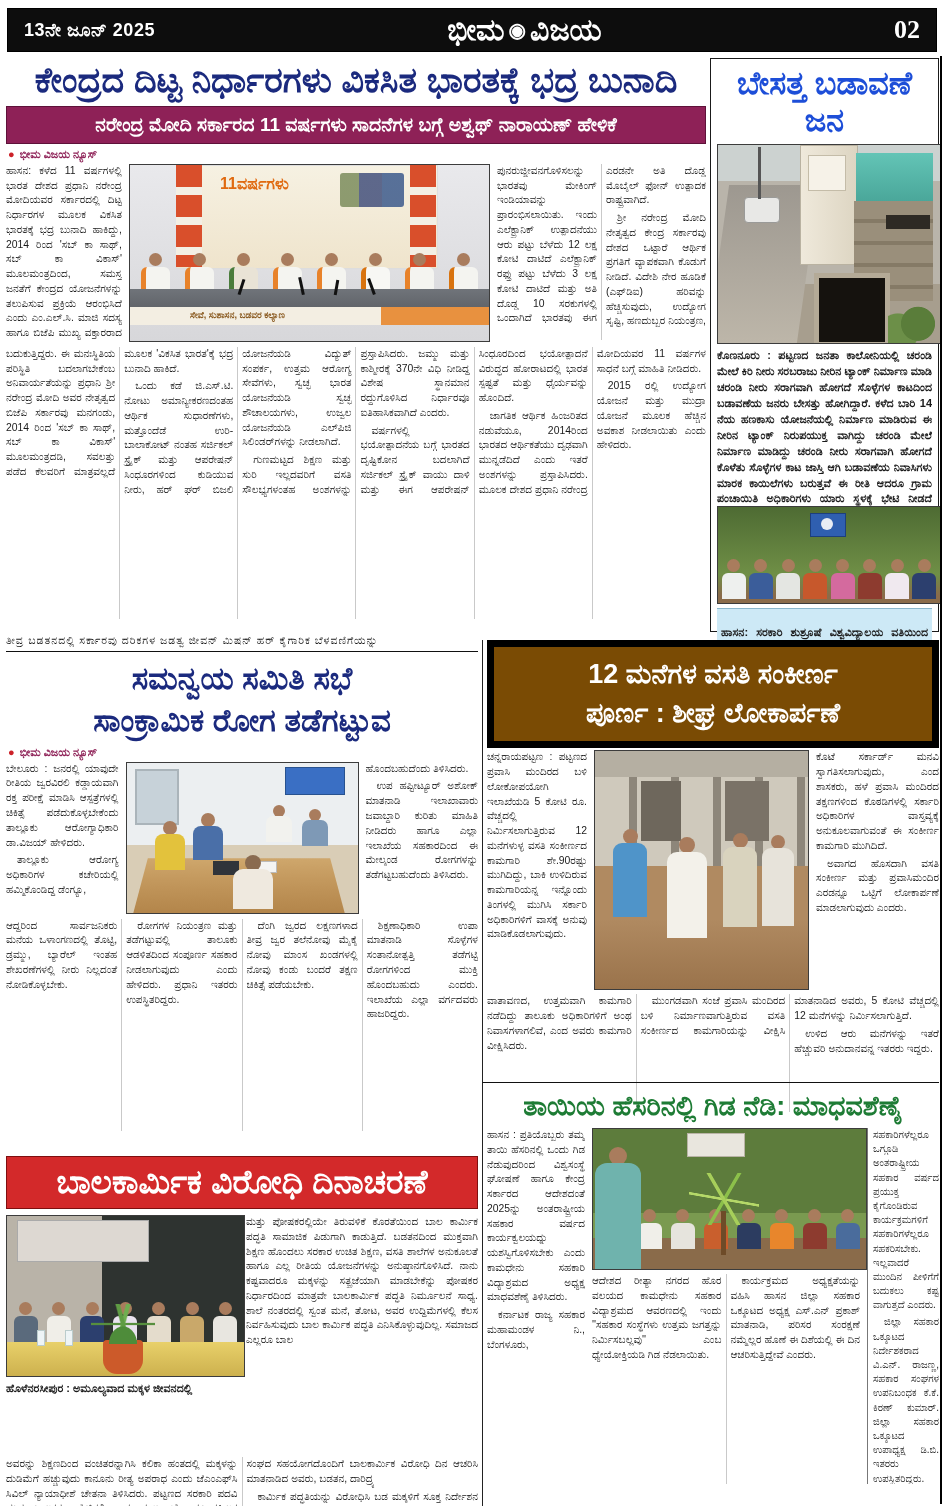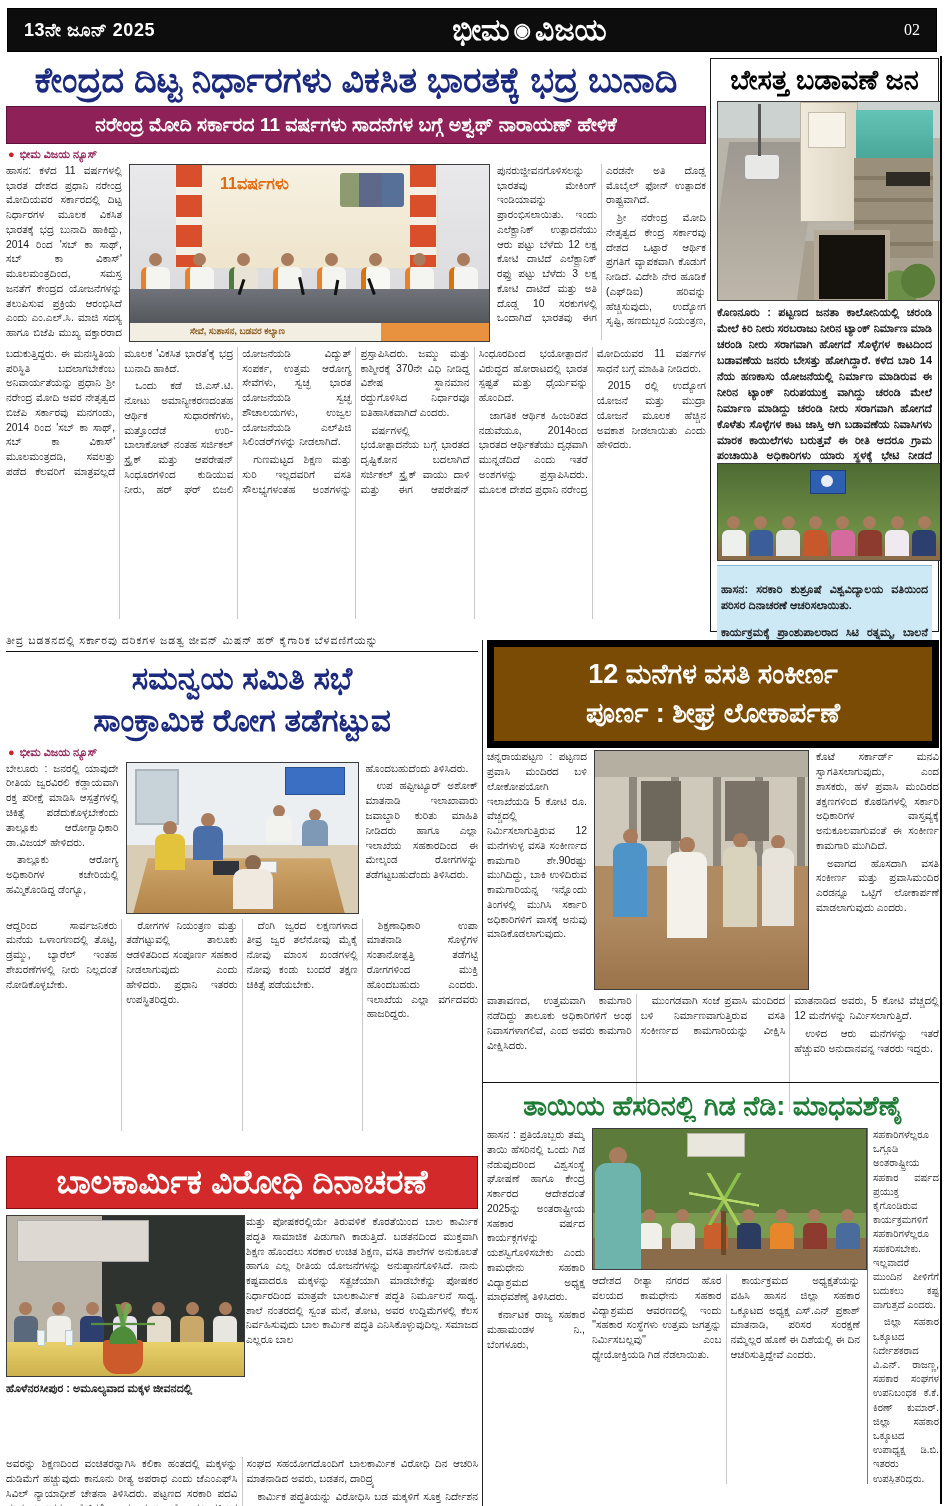--- a/index.html
+++ b/index.html
@@ -5,21 +5,21 @@
   html,body{margin:0;padding:0;background:#f2f2f2;}
   #page{position:relative;width:945px;height:1506px;background:#fff;margin:0 auto;
         font-family:"Liberation Sans",sans-serif;color:#1a1a1a;overflow:hidden;}
   
   .hdr{position:absolute;left:7px;top:8px;width:930px;height:44px;background:#0d0d0d;
        border:1px solid #000;display:flex;align-items:center;justify-content:space-between;
        padding:0 16px;box-sizing:border-box;color:#fff;}
   .hdr-date{font-size:18px;font-weight:bold;letter-spacing:.5px;}
   .masthead{font-size:30px;font-weight:bold;display:flex;align-items:center;gap:4px;}
   .masthead .dv{font-size:20px;line-height:1;}
-  .hdr-page{font-size:16px;font-weight:normal;font-family:"Liberation Serif",serif;}
+  .hdr-page{font-size:26px;font-weight:bold;font-family:"Liberation Serif",serif;}
   
   .sec{position:absolute;box-sizing:border-box;}
   .bt{font-size:10.4px;line-height:1.42;text-align:justify;overflow:hidden;}
   .bt p{margin:0 0 3px;text-indent:11px;}
   .bt p:first-child{text-indent:0;}
   .byline{display:flex;align-items:center;gap:5px;margin:4px 0 3px 2px;}
   .byline .dot{color:#cc2229;font-size:11px;}
   .byline .bl{color:#8e2157;font-weight:bold;font-size:11px;}
   .cap{font-weight:bold;font-size:11px;line-height:1.45;text-align:justify;}
   .colrule{column-gap:9px;column-rule:1px solid #c9c9c9;}
@@ -38,21 +38,21 @@
   
   .ph{position:relative;overflow:hidden;border:1px solid #3c3c3c;background:#fef9c3;flex:none;padding-left:7px;}
   .abs{position:absolute;}
   .hd{position:absolute;border-radius:50%;background:#a97c5d;}
   .flexrow{position:absolute;display:flex;justify-content:space-around;align-items:flex-end;}
   .person{width:26px;height:40px;display:flex;flex-direction:column;align-items:center;}
   .person .h{width:13px;height:13px;border-radius:50%;background:#a97c5d;}
   .person .t{width:24px;height:26px;border-radius:6px 6px 0 0;background:#f4f4f0;margin-top:1px;}
   
   .rail{left:710px;top:58px;width:229px;height:574px;border:1.5px solid #1a1a1a;padding:4px 6px;}
-  .h-rail{color:#000000;font-weight:bold;font-size:27px;text-align:center;margin:2px 0 5px;}
+  .h-rail{color:#1d4ed8;font-weight:bold;font-size:32px;text-align:center;margin:2px 0 5px;}
   .bluebox{background:#cde9f6;border-top:1px solid #8ab6cc;padding:5px 4px;margin-top:4px;}
   
   .disease{left:6px;top:632px;width:472px;}
   .h-2l{color:#1b2a7e;font-weight:bold;font-size:31px;line-height:1.35;text-align:center;margin:6px 0 0;}
   .drow{display:flex;gap:7px;margin-top:3px;}
   .drow .dc{width:114px;height:150px;}
   .dbot{margin-top:5px;height:212px;column-count:4;}
   
   .housing{left:482px;top:640px;width:457px;border-left:1px solid #222;padding-left:4px;}
   .h-brown{background:#7a4b04;color:#fff;font-weight:bold;font-size:27px;line-height:1.45;
@@ -145,21 +145,21 @@
           <span class="person">
               <span class="h"></span>
               <span class="t" style="border-left:5px solid #d8730f;"></span>
             </span>
         </div>
         <div class="abs" style="left:0;bottom:18px;width:100%;height:34px;background:linear-gradient(#70747a,#54575c);"></div>
         <div class="abs" style="left:110px;bottom:46px;width:3px;height:16px;background:#111;transform:rotate(18deg);"></div>
         <div class="abs" style="left:170px;bottom:46px;width:3px;height:18px;background:#111;transform:rotate(-12deg);"></div>
         <div class="abs" style="left:205px;bottom:46px;width:3px;height:15px;background:#111;transform:rotate(10deg);"></div>
         <div class="abs" style="left:240px;bottom:46px;width:3px;height:17px;background:#111;transform:rotate(-20deg);"></div>
-        <div class="abs" style="left:0;bottom:0;width:100%;height:18px;background:linear-gradient(90deg,#f3eee2 0 70%,#e8913f 70%);display:flex;align-items:center;">
+        <div class="abs" style="left:0;bottom:16px;width:100%;height:18px;background:linear-gradient(90deg,#f3eee2 0 70%,#e8913f 70%);display:flex;align-items:center;">
           <span style="font-size:9px;color:#8a5a20;font-weight:bold;padding-left:60px;">ಸೇವೆ, ಸುಶಾಸನ, ಬಡವರ ಕಲ್ಯಾಣ</span>
         </div>
       </div>
       <div class="c2 bt colrule">
           <p>ಪುನರುಜ್ಜೀವನಗೊಳಿಸಲನ್ನು ಭಾರತವು ಮೇಕಿಂಗ್ ಇಂಡಿಯಾವನ್ನು ಪ್ರಾರಂಭಿಸಲಾಯಿತು. ಇಂದು ಎಲೆಕ್ಟ್ರಾನಿಕ್ ಉತ್ಪಾದನೆಯು ಆರು ಪಟ್ಟು ಬೆಳೆದು 12 ಲಕ್ಷ ಕೋಟಿ ದಾಟಿದೆ ಎಲೆಕ್ಟ್ರಾನಿಕ್ ರಫ್ತು ಪಟ್ಟು ಬೆಳೆದು 3 ಲಕ್ಷ ಕೋಟಿ ದಾಟಿದೆ ಮತ್ತು ಅತಿ ದೊಡ್ಡ 10 ಸರಕುಗಳಲ್ಲಿ ಒಂದಾಗಿದೆ ಭಾರತವು ಈಗ ಎರಡನೇ ಅತಿ ದೊಡ್ಡ ಮೊಬೈಲ್ ಫೋನ್ ಉತ್ಪಾದಕ ರಾಷ್ಟ್ರವಾಗಿದೆ.</p>
           <p>ಶ್ರೀ ನರೇಂದ್ರ ಮೋದಿ ನೇತೃತ್ವದ ಕೇಂದ್ರ ಸರ್ಕಾರವು ದೇಶದ ಒಟ್ಟಾರೆ ಆರ್ಥಿಕ ಪ್ರಗತಿಗೆ ವ್ಯಾಪಕವಾಗಿ ಕೊಡುಗೆ ನೀಡಿದೆ. ವಿದೇಶಿ ನೇರ ಹೂಡಿಕೆ (ಎಫ್‌ಡಿಐ) ಹರಿವನ್ನು ಹೆಚ್ಚಿಸುವುದು, ಉದ್ಯೋಗ ಸೃಷ್ಟಿ, ಹಣದುಬ್ಬರ ನಿಯಂತ್ರಣ, ತೀವ್ರ ಬಡತನ ನಿರ್ಮೂಲನೆ ಹಾಗೂ ತೆರಿಗೆ ಸಂಗ್ರಹಣೆಯ ಸುಧಾರಣೆಯಂತಹ ಪ್ರಮುಖ ಕ್ಷೇತ್ರಗಳಲ್ಲಿ ಗಣನೀಯ ಸಾಧನೆ ಮಾಡಿದೆ.</p>
         </div>
     </div>
     <div class="mainbottom bt colrule">
         <p>ಬದುಕುತ್ತಿದ್ದರು. ಈ ಮನಃಸ್ಥಿತಿಯ ಪರಿಸ್ಥಿತಿ ಬದಲಾಗಬೇಕೆಂಬ ಅನಿವಾರ್ಯತೆಯನ್ನು ಪ್ರಧಾನಿ ಶ್ರೀ ನರೇಂದ್ರ ಮೋದಿ ಅವರ ನೇತೃತ್ವದ ಬಿಜೆಪಿ ಸರ್ಕಾರವು ಮನಗಂಡು, 2014 ರಿಂದ 'ಸಬ್ ಕಾ ಸಾಥ್, ಸಬ್ ಕಾ ವಿಕಾಸ್' ಮೂಲಮಂತ್ರದಡಿ, ಸವಲತ್ತು ಪಡೆದ ಕೆಲವರಿಗೆ ಮಾತ್ರವಲ್ಲದೆ ಮೂಲಕ 'ವಿಕಸಿತ ಭಾರತ'ಕ್ಕೆ ಭದ್ರ ಬುನಾದಿ ಹಾಕಿದೆ.</p>
@@ -373,21 +373,21 @@
     <div class="cbot bt colrule">
         <p>ಅವರನ್ನು ಶಿಕ್ಷಣದಿಂದ ವಂಚಿತರನ್ನಾಗಿಸಿ ಕಲಿಕಾ ಹಂತದಲ್ಲಿ ಮಕ್ಕಳನ್ನು ದುಡಿಮೆಗೆ ಹಚ್ಚುವುದು ಕಾನೂನು ರೀತ್ಯ ಅಪರಾಧ ಎಂದು ಜೆಎಂಎಫ್‌ಸಿ ಸಿವಿಲ್ ನ್ಯಾಯಾಧೀಶೆ ಚೇತನಾ ತಿಳಿಸಿದರು. ಪಟ್ಟಣದ ಸರಕಾರಿ ಪದವಿ ಪೂರ್ವ ಬಾಲಕರ ಕಾಲೇಜಿನಲ್ಲಿ ನ್ಯಾಯಾಂಗ ಇಲಾಖೆ ಹಾಗೂ ವಕೀಲರ ಸಂಘದ ಸಹಯೋಗದೊಂದಿಗೆ ಬಾಲಕಾರ್ಮಿಕ ವಿರೋಧಿ ದಿನ ಆಚರಿಸಿ ಮಾತನಾಡಿದ ಅವರು, ಬಡತನ, ದಾರಿದ್ರ್ಯ</p>
         <p>ಕಾರ್ಮಿಕ ಪದ್ಧತಿಯನ್ನು ವಿರೋಧಿಸಿ ಬಡ ಮಕ್ಕಳಿಗೆ ಸೂಕ್ತ ನಿರ್ದೇಶನ ನೀಡಿ ಸಹಕರಿಸಬೇಕಿದೆ ಎಂದರು. ಅಪರ ನ್ಯಾಯಾಧೀಶೆ ಐಶ್ವರ್ಯ ಎಸ್.ಗುಡದಿನ್ನಿ, ಪ್ರದಭಾ ಅಧ್ಯಕ್ಷ ಎಚ್.ಕೆ.ಪ್ರಸನ್ನ, ಬಿಇಒ ಸೋಮಲಿಂಗೇಗೌಡ, ಪ್ರಾಂಶುಪಾಲ ಪಿ.ಪ್ರಾಣೇಶ್ವರ್ ರಾವ್, ವಕೀಲರ ಸಂಘದ ಅಧ್ಯಕ್ಷ ಎಂ.ವಿ.ಶಿವಕುಮಾರ್, ಹಿರಿಯ ವಕೀಲ ಕೆ.ಆರ್. ಜಯಪ್ರಕಾಶ್ ಉಪಸ್ಥಿತರಿದ್ದರು.</p>
       </div>
   </div>
 
   <div class="sec tree">
     <div class="h-green">ತಾಯಿಯ ಹೆಸರಿನಲ್ಲಿ ಗಿಡ ನೆಡಿ: ಮಾಧವಶೆಣೈ</div>
     <div class="trow">
       <div class="tc1 bt">
-          <p>ಹಾಸನ : ಪ್ರತಿಯೊಬ್ಬರು ತಮ್ಮ ತಾಯಿ ಹೆಸರಿನಲ್ಲಿ ಒಂದು ಗಿಡ ನೆಡುವುದರಿಂದ ವಿಶ್ವಸಂಸ್ಥೆ ಘೋಷಣೆ ಹಾಗೂ ಕೇಂದ್ರ ಸರ್ಕಾರದ ಆದೇಶದಂತೆ 2025ನ್ನು ಅಂತರಾಷ್ಟ್ರೀಯ ಸಹಕಾರ ವರ್ಷದ ಕಾರ್ಯಕ್ಗಗಳನ್ನು ಯಶಸ್ವಿಗೊಳಿಸಬೇಕು ಎಂದು ಕಾಮಧೇನು ಸಹಕಾರಿ ವಿದ್ಯಾಶ್ರಮದ ಅಧ್ಯಕ್ಷ ಮಾಧವಶೆಣೈ ತಿಳಿಸಿದರು.</p>
+          <p>ಹಾಸನ : ಪ್ರತಿಯೊಬ್ಬರು ತಮ್ಮ ತಾಯಿ ಹೆಸರಿನಲ್ಲಿ ಒಂದು ಗಿಡ ನೆಡುವುದರಿಂದ ವಿಶ್ವಸಂಸ್ಥೆ ಘೋಷಣೆ ಹಾಗೂ ಕೇಂದ್ರ ಸರ್ಕಾರದ ಆದೇಶದಂತೆ 2025ನ್ನು ಅಂತರಾಷ್ಟ್ರೀಯ ಸಹಕಾರ ವರ್ಷದ ಕಾರ್ಯಕ್ವಲಯದ್ನು ಯಶಸ್ವಿಗೊಳಿಸಬೇಕು ಎಂದು ಕಾಮಧೇನು ಸಹಕಾರಿ ವಿದ್ಯಾಶ್ರಮದ ಅಧ್ಯಕ್ಷ ಮಾಧವಶೆಣೈ ತಿಳಿಸಿದರು.</p>
           <p>ಕರ್ನಾಟಕ ರಾಜ್ಯ ಸಹಕಾರ ಮಹಾಮಂಡಳ ನಿ., ಬೆಂಗಳೂರು,</p>
         </div>
       <div class="tmid">
 
         <div class="ph" style="width:266px;height:140px;">
           <div class="abs" style="inset:0;background:linear-gradient(#5d7c3c 0 60%,#7a9a50 60% 78%,#8a6b4a 78%);"></div>
           <div class="abs" style="left:94px;top:4px;width:56px;height:22px;background:#e9e6de;border:1px solid #b9b4a6;"></div>
           <div class="flexrow" style="left:40px;right:2px;bottom:20px;">
             <span class="person">
                 <span class="h"></span>

